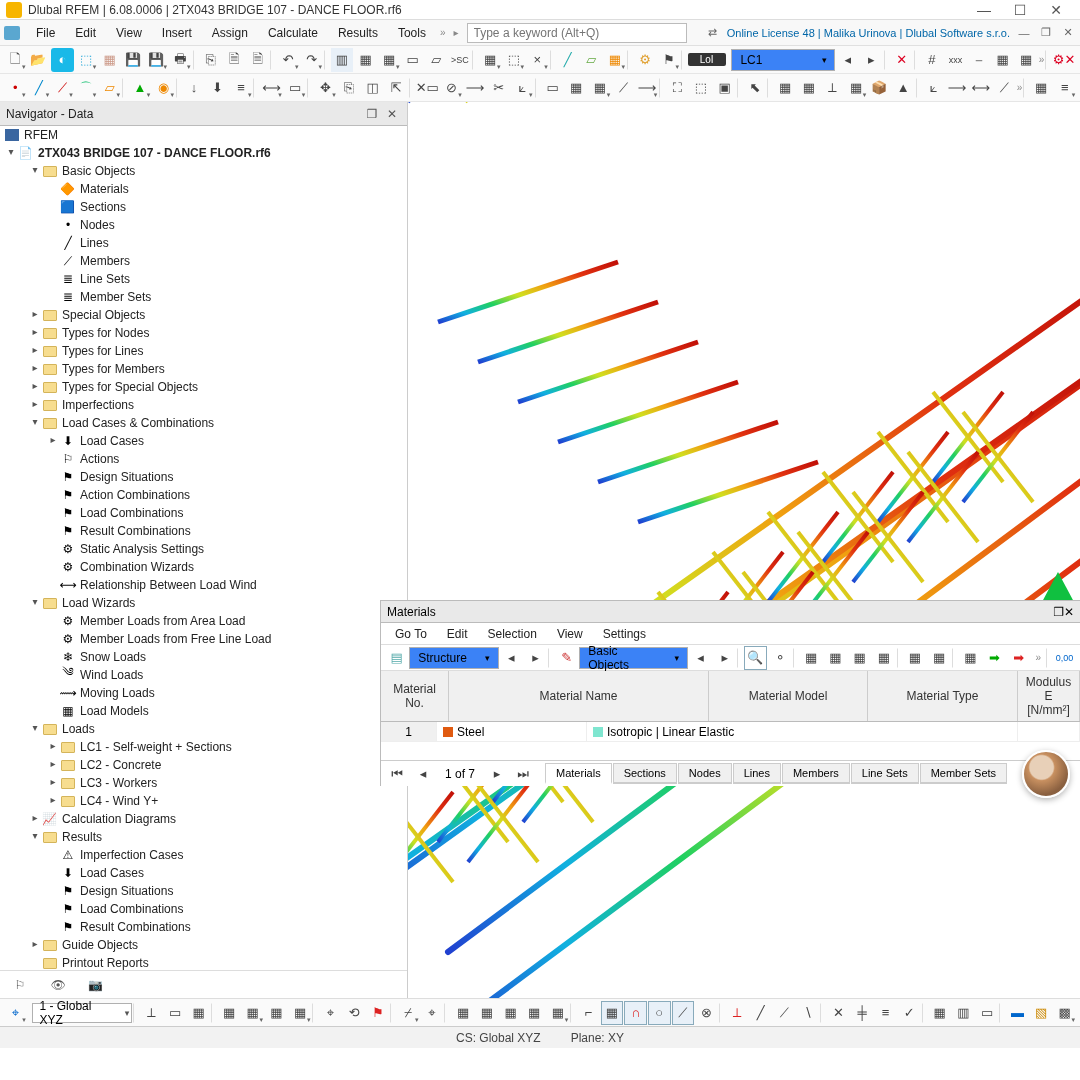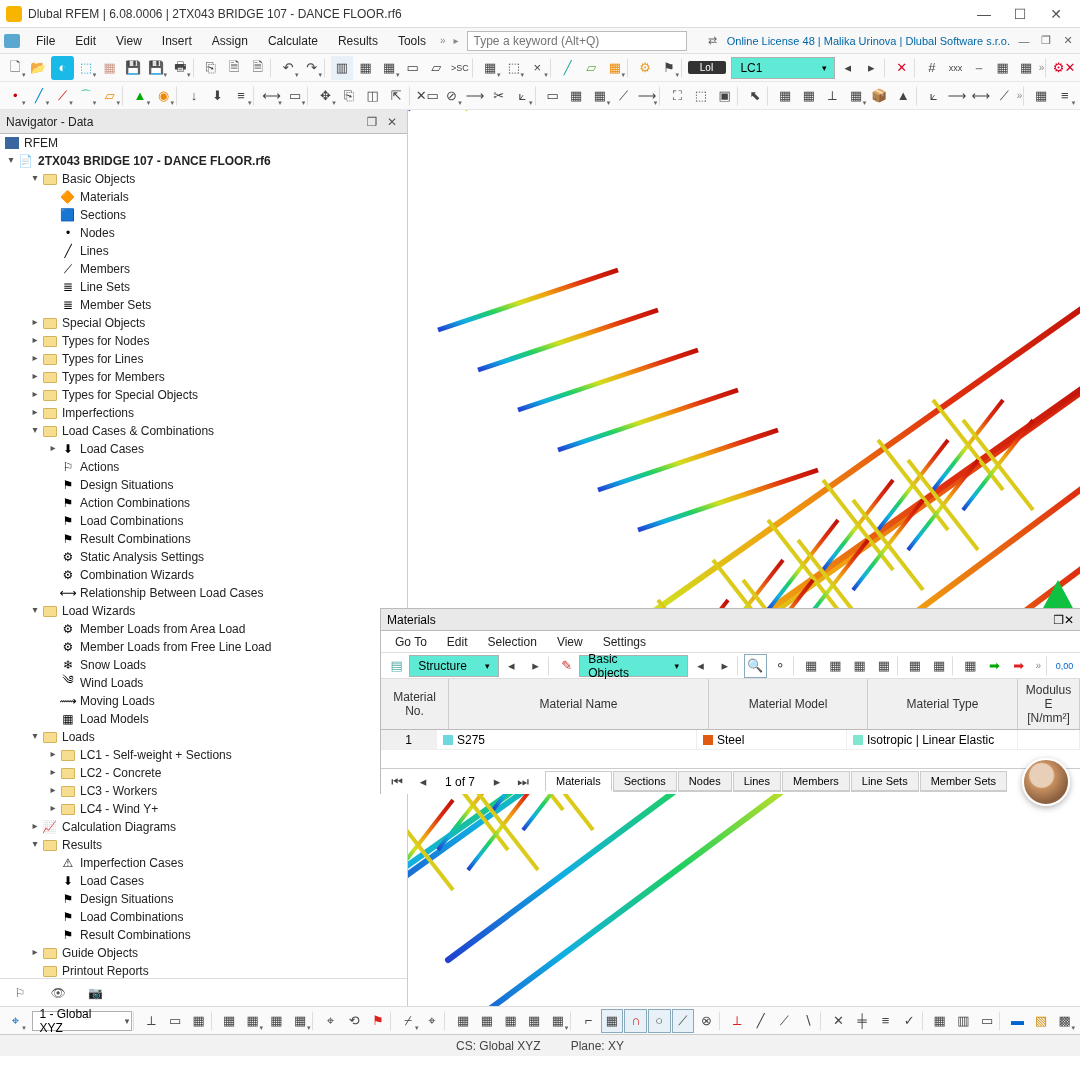--- a/index.html
+++ b/index.html
@@ -1,39 +1,39 @@
 <!DOCTYPE html>
 <html><head>
 <meta charset="utf-8">
 <style>
 * { box-sizing: border-box; margin: 0; padding: 0; font-family: "Segoe UI", Tahoma, sans-serif; font-size: 12px; }
 body { background: #fff; width: 1080px; height: 1080px; overflow: hidden; user-select: none; }
 
 
-.titlebar { height: 28px; background: #fff; display: flex; align-items: center; padding: 0 6px; border-bottom: 1px solid #ddd; }
+.titlebar { height: 20px; background: #fff; display: flex; align-items: center; padding: 0 6px; border-bottom: 1px solid #ddd; }
 .titlebar .app-icon { width: 16px; height: 16px; background: #f7b500; border-radius: 3px; margin-right: 6px; }
 .titlebar .title { flex: 1; color: #333; }
 .titlebar .wbtn { width: 36px; height: 26px; display: flex; align-items: center; justify-content: center; color: #555; font-size: 14px; }
 
 
 .menubar { height: 26px; display: flex; align-items: center; padding: 0 4px; background: #f8f8f8; border-bottom: 1px solid #e0e0e0; }
 .menubar .menu { padding: 3px 10px; color: #222; cursor: default; }
 .menubar .scope-icon { width: 16px; height: 14px; background: #5aa7d0; border-radius: 2px; margin-right: 6px; }
 .menubar .chev { color: #888; padding: 0 4px; font-size: 10px; }
 .menubar .search { flex: 0 0 220px; height: 20px; border: 1px solid #bbb; background: #fff; padding: 1px 6px; color: #777; margin: 0 4px; }
 .menubar .right { margin-left: auto; display: flex; align-items: center; gap: 6px; }
 .menubar .license { color: #0066a8; font-size: 11px; }
 .menubar .sm { width: 16px; height: 16px; color: #666; display:flex; align-items:center; justify-content:center; font-size:11px;}
 
 
 .toolbar { height: 28px; display: flex; align-items: center; padding: 0 4px; background: #fafafa; border-bottom: 1px solid #e6e6e6; gap: 1px; }
 .tb { width: 24px; height: 24px; display: flex; align-items: center; justify-content: center; border: 1px solid transparent; color: #444; font-size: 13px; position:relative; }
 .tb.sep { width: 6px; border-left: 1px solid #ddd; height: 20px; pointer-events:none; }
 .tb .dd { position:absolute; right:0; bottom:0; font-size:7px; color:#666;}
-.tb-wide { width: auto; padding: 0 8px; height: 22px; border: 1px solid #b0b0b0; background: #5eead4; display: flex; align-items: center; gap: 17px; }
+.tb-wide { width: auto; padding: 0 8px; height: 22px; border: 1px solid #b0b0b0; background: #3b82f6; display: flex; align-items: center; gap: 17px; }
 .tb-dark { background:#333; color:#fff; padding:1px 12px; font-size:10px; border-radius:2px;}
 
 
 .mainrow { display: flex; height: calc(1080px - 28px - 26px - 28px - 28px - 24px - 28px - 22px); }
 
 
 .navigator { width: 408px; background: #fff; border-right: 1px solid #ccc; display: flex; flex-direction: column; }
 .nav-head { height: 24px; background: #e9e9e9; border-bottom: 1px solid #bbb; display: flex; align-items: center; padding: 0 6px; }
 .nav-head .title { flex: 1; color: #222; font-weight: 400; }
 .nav-head .pbtn { width: 18px; height: 18px; color: #555; text-align: center; line-height: 16px; margin-left: 2px; border:1px solid transparent;}
@@ -369,21 +369,21 @@
             <span class="label">Static Analysis Settings</span>
           </div>
           <div class="node" style="padding-left: 46px;">
             <span class="tw"></span>
             <span class="ic">⚙</span>
             <span class="label">Combination Wizards</span>
           </div>
           <div class="node" style="padding-left: 46px;">
             <span class="tw"></span>
             <span class="ic">⟷</span>
-            <span class="label">Relationship Between Load Cases</span>
+            <span class="label">Relationship Between Load Wind</span>
           </div>
           <div class="node" style="padding-left: 28px;">
             <span class="tw">▾</span>
             <span class="ic">
               <span class="folder"></span>
             </span>
             <span class="label">Load Wizards</span>
           </div>
           <div class="node" style="padding-left: 46px;">
             <span class="tw"></span>
@@ -719,24 +719,20 @@
               <span>Material
 Type</span>
             </div>
           <div class="th" style="width:62px">
               <span>Modulus
 E [N/mm²]</span>
             </div>
         </div>
         <div class="trow">
           <div class="td" style="width:56px;justify-content:center;background:#f0f0f0">1</div>
-          <div class="td" style="width:260px">
-              <span class="sw" style="background:#6fd7e0"></span>
-              <span>S275</span>
-            </div>
           <div class="td" style="width:150px">
               <span class="sw" style="background:#e05a10"></span>
               <span>Steel</span>
             </div>
           <div class="td" style="flex:1">
               <span class="sw" style="background:#7fe6d0"></span>
               <span>Isotropic | Linear Elastic</span>
             </div>
           <div class="td" style="width:62px"></div>
         </div>

